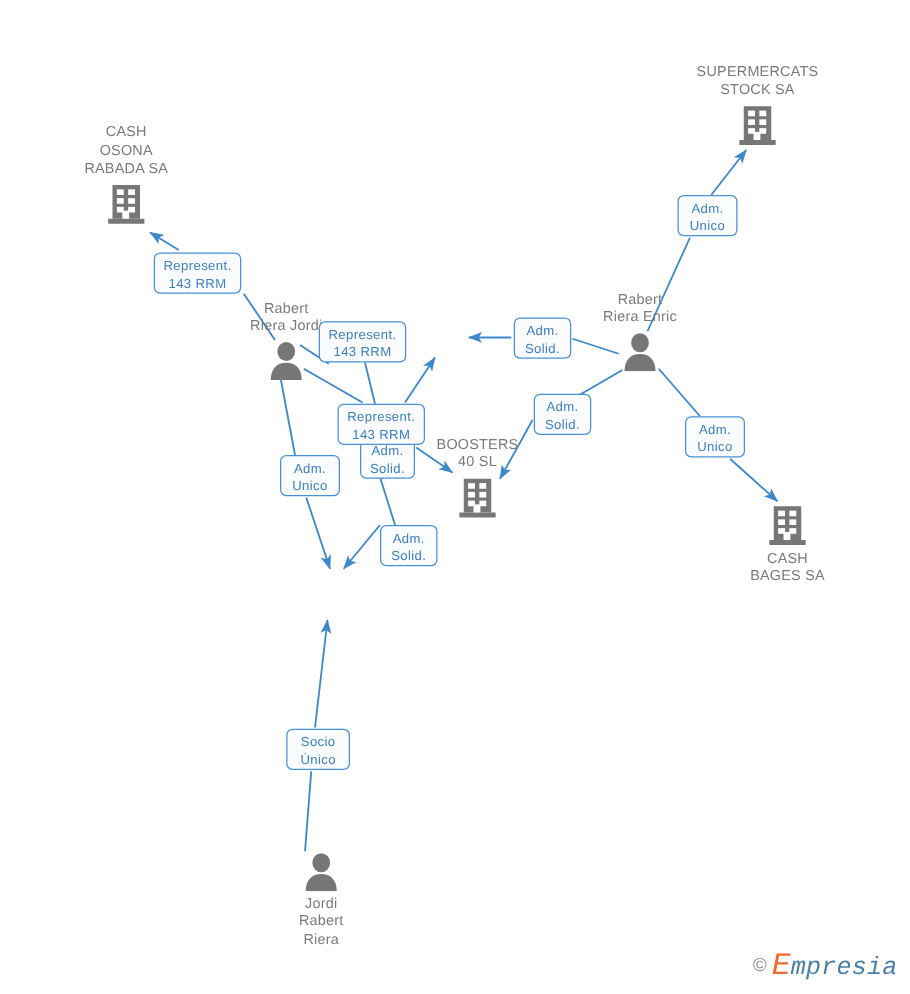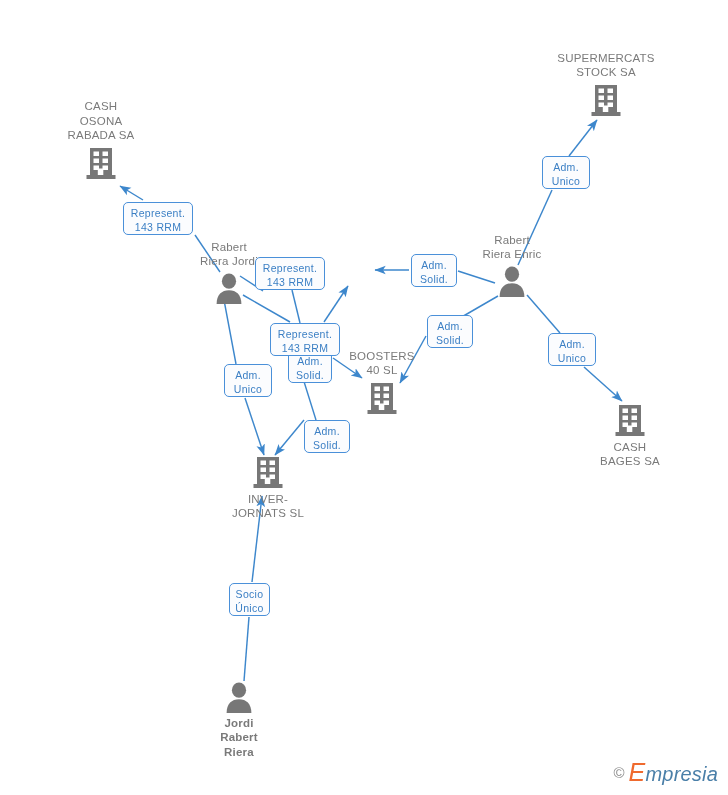--- a/index.html
+++ b/index.html
@@ -76,21 +76,21 @@
     display: flex;
     align-items: center;
     gap: 4px;
     z-index: 20;
   }
   #watermark .cmark {
     font-size: 15px;
     color: #8a8a8a;
   }
   #watermark .brand {
-    font-family: Liberation Sans, sans-serif;
+    font-family: Liberation Mono, monospace;
     font-style: italic;
     font-size: 20px;
     color: #4a7fa8;
     letter-spacing: .2px;
   }
   #watermark .brand .lead {
     color: #ef6a2e;
     font-size: 25px;
   }
 </style>
@@ -202,52 +202,37 @@
           <rect x="0.5" y="28" width="29" height="4" fill="#777777"></rect>
           <rect x="7.5" y="4.5" width="5.5" height="4.5" fill="#ffffff"></rect>
           <rect x="16.5" y="4.5" width="5.5" height="4.5" fill="#ffffff"></rect>
           <rect x="7.5" y="11.5" width="5.5" height="4.5" fill="#ffffff"></rect>
           <rect x="16.5" y="11.5" width="5.5" height="4.5" fill="#ffffff"></rect>
           <rect x="7.5" y="18.5" width="5.5" height="4.5" fill="#ffffff"></rect>
           <rect x="16.5" y="18.5" width="5.5" height="4.5" fill="#ffffff"></rect>
           <rect x="11.8" y="21.5" width="5.5" height="6.5" fill="#ffffff"></rect>
         </svg></span>
     </div>
-    <div class="node caption-bottom" style="left: 268px; top: 455.5px;">
-      <span class="glyph"><svg width="30" height="33" viewBox="0 0 30 33">
-          <rect x="4" y="1" width="22" height="27" fill="#777777"></rect>
-          <rect x="0.5" y="28" width="29" height="4" fill="#777777"></rect>
-          <rect x="7.5" y="4.5" width="5.5" height="4.5" fill="#ffffff"></rect>
-          <rect x="16.5" y="4.5" width="5.5" height="4.5" fill="#ffffff"></rect>
-          <rect x="7.5" y="11.5" width="5.5" height="4.5" fill="#ffffff"></rect>
-          <rect x="16.5" y="11.5" width="5.5" height="4.5" fill="#ffffff"></rect>
-          <rect x="7.5" y="18.5" width="5.5" height="4.5" fill="#ffffff"></rect>
-          <rect x="16.5" y="18.5" width="5.5" height="4.5" fill="#ffffff"></rect>
-          <rect x="11.8" y="21.5" width="5.5" height="6.5" fill="#ffffff"></rect>
-        </svg></span>
-      <span class="caption">INVER-
-JORNATS  SL</span>
-    </div>
     <div class="node caption-top" style="left: 229px; top: 239.5px;">
       <span class="caption">Rabert
 Riera Jordi</span>
       <span class="glyph"><svg width="30" height="31" viewBox="0 0 30 31">
           <ellipse cx="15" cy="8.2" rx="7.1" ry="7.6" fill="#777777"></ellipse>
           <path d="M2.6,31 C2.6,21.6 7.8,17.2 15,17.2 C22.2,17.2 27.4,21.6 27.4,31 Z" fill="#777777"></path>
         </svg></span>
     </div>
     <div class="node caption-top" style="left: 512px; top: 232.5px;">
       <span class="caption">Rabert
 Riera Enric</span>
       <span class="glyph"><svg width="30" height="31" viewBox="0 0 30 31">
           <ellipse cx="15" cy="8.2" rx="7.1" ry="7.6" fill="#777777"></ellipse>
           <path d="M2.6,31 C2.6,21.6 7.8,17.2 15,17.2 C22.2,17.2 27.4,21.6 27.4,31 Z" fill="#777777"></path>
         </svg></span>
     </div>
-    <div class="node caption-bottom" style="left: 239px; top: 681.5px; font-weight: bold;">
+    <div class="node caption-bottom" style="left: 257px; top: 681.5px;">
       <span class="glyph"><svg width="30" height="31" viewBox="0 0 30 31">
           <ellipse cx="15" cy="8.2" rx="7.1" ry="7.6" fill="#777777"></ellipse>
           <path d="M2.6,31 C2.6,21.6 7.8,17.2 15,17.2 C22.2,17.2 27.4,21.6 27.4,31 Z" fill="#777777"></path>
         </svg></span>
       <span class="caption">Jordi
 Rabert
 Riera</span>
     </div>
     <div class="label" style="left: 123px; top: 202px; width: 70px; height: 33px;">Represent.
 143 RRM</div>
@@ -262,15 +247,15 @@
     <div class="label" style="left: 304px; top: 420px; width: 46px; height: 33px;">Adm.
 Solid.</div>
     <div class="label" style="left: 411px; top: 254px; width: 46px; height: 33px;">Adm.
 Solid.</div>
     <div class="label" style="left: 427px; top: 315px; width: 46px; height: 33px;">Adm.
 Solid.</div>
     <div class="label" style="left: 542px; top: 156px; width: 48px; height: 33px;">Adm.
 Unico</div>
     <div class="label" style="left: 548px; top: 333px; width: 48px; height: 33px;">Adm.
 Unico</div>
-    <div class="label" style="left: 229px; top: 583px; width: 41px; height: 33px;">Socio
+    <div class="label" style="left: 229px; top: 583px; width: 51px; height: 33px;">Socio
 Único</div>
   </div>
 
 </body></html>

